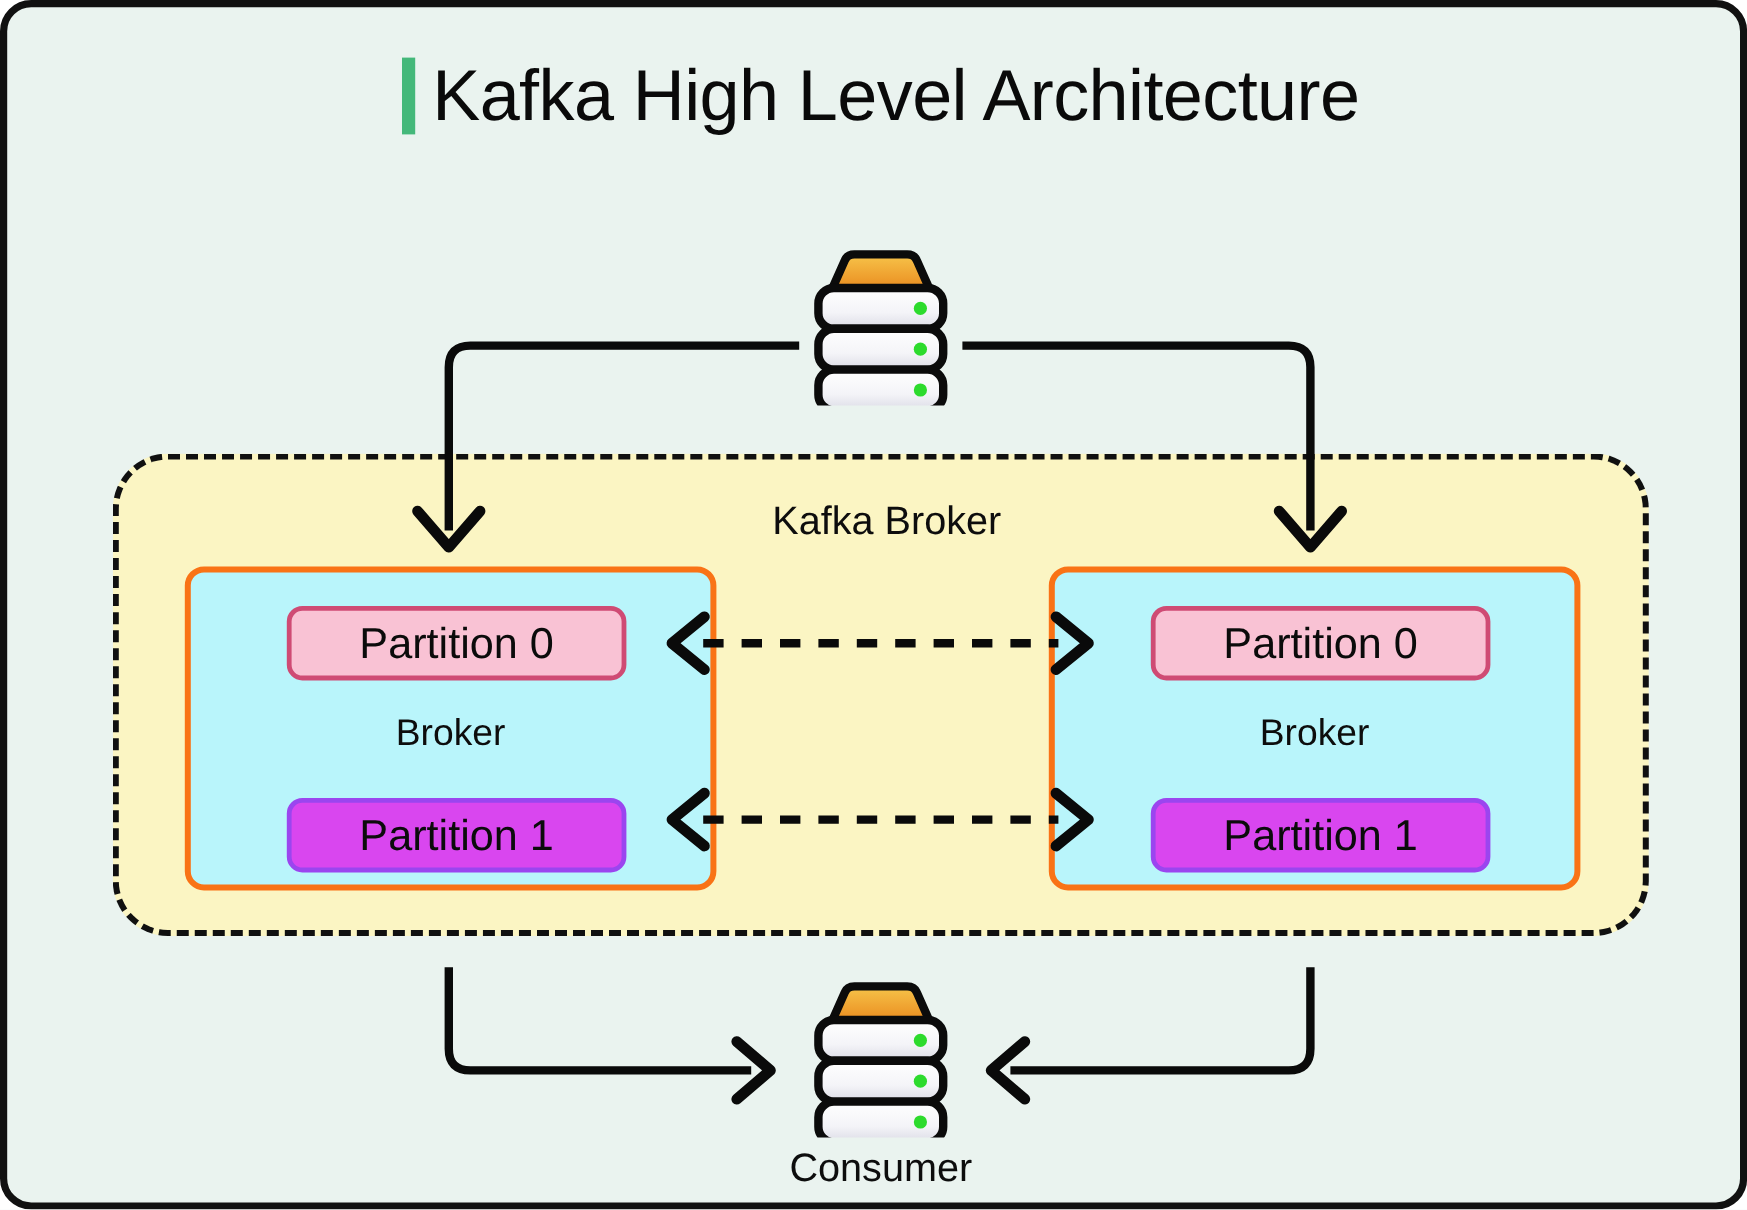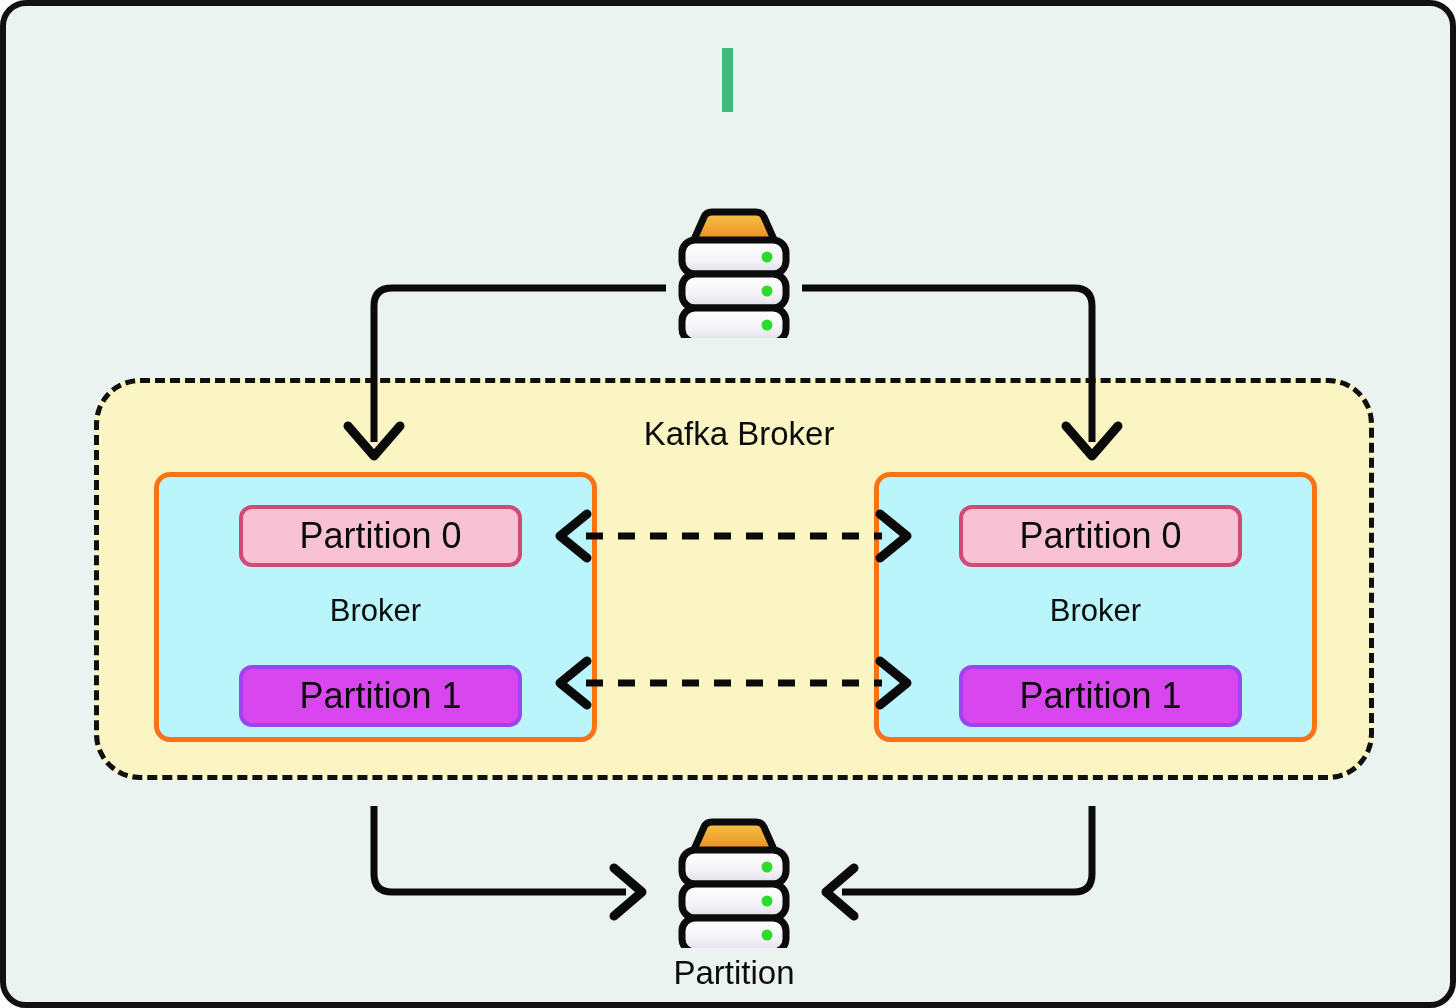--- a/index.html
+++ b/index.html
@@ -149,20 +149,21 @@
     pointer-events: none;
   }
 </style>
 </head>
 <body>
 
 <div id="canvas">
 
   <div class="title-row">
     <div class="title-bar"></div>
+    <div class="title-text">Kafka High Level Architecture</div>
   </div>
 
 
   <div class="server-icon" style="left:668px; top:202px;">
     <svg viewBox="0 0 120 130" width="120" height="130">
       <defs>
         <linearGradient id="topg1" x1="0" y1="0" x2="0" y2="1">
           <stop offset="0%" stop-color="#f7c44a"></stop>
           <stop offset="100%" stop-color="#e8861b"></stop>
         </linearGradient>
@@ -214,21 +215,21 @@
       <path d="M18 36 L30 9 Q32 4 38 4 L82 4 Q88 4 90 9 L102 36 Z" fill="url(#topg2)" stroke="#0b0b0b" stroke-width="7" stroke-linejoin="round"></path>
       <rect x="8" y="32" width="104" height="34" rx="13" fill="url(#unitg2)" stroke="#0b0b0b" stroke-width="7"></rect>
       <circle cx="93" cy="49" r="5.5" fill="#2ddb2d"></circle>
       <rect x="8" y="66" width="104" height="34" rx="13" fill="url(#unitg2)" stroke="#0b0b0b" stroke-width="7"></rect>
       <circle cx="93" cy="83" r="5.5" fill="#2ddb2d"></circle>
       <rect x="8" y="100" width="104" height="34" rx="13" fill="url(#unitg2)" stroke="#0b0b0b" stroke-width="7"></rect>
       <circle cx="93" cy="117" r="5.5" fill="#2ddb2d"></circle>
     </svg>
   </div>
 
-  <div class="node-label" style="left:548px; top:948px; width:360px;">Partition</div>
+  <div class="node-label" style="left:548px; top:948px; width:360px;">Consumer</div>
 
   <svg id="wires">
 
     <g>
       <path d="M 660 282 L 386 282 Q 368 282 368 300 L 368 436" fill="none" stroke="#0a0a0a" stroke-width="7" stroke-linecap="butt"></path>
       <path d="M 342 420 L 368 450 L 394 420" fill="none" stroke="#0a0a0a" stroke-width="9" stroke-linecap="round" stroke-linejoin="round"></path>
     </g>
 
     <g>
       <path d="M 796 282 L 1068 282 Q 1086 282 1086 300 L 1086 436" fill="none" stroke="#0a0a0a" stroke-width="7" stroke-linecap="butt"></path>

